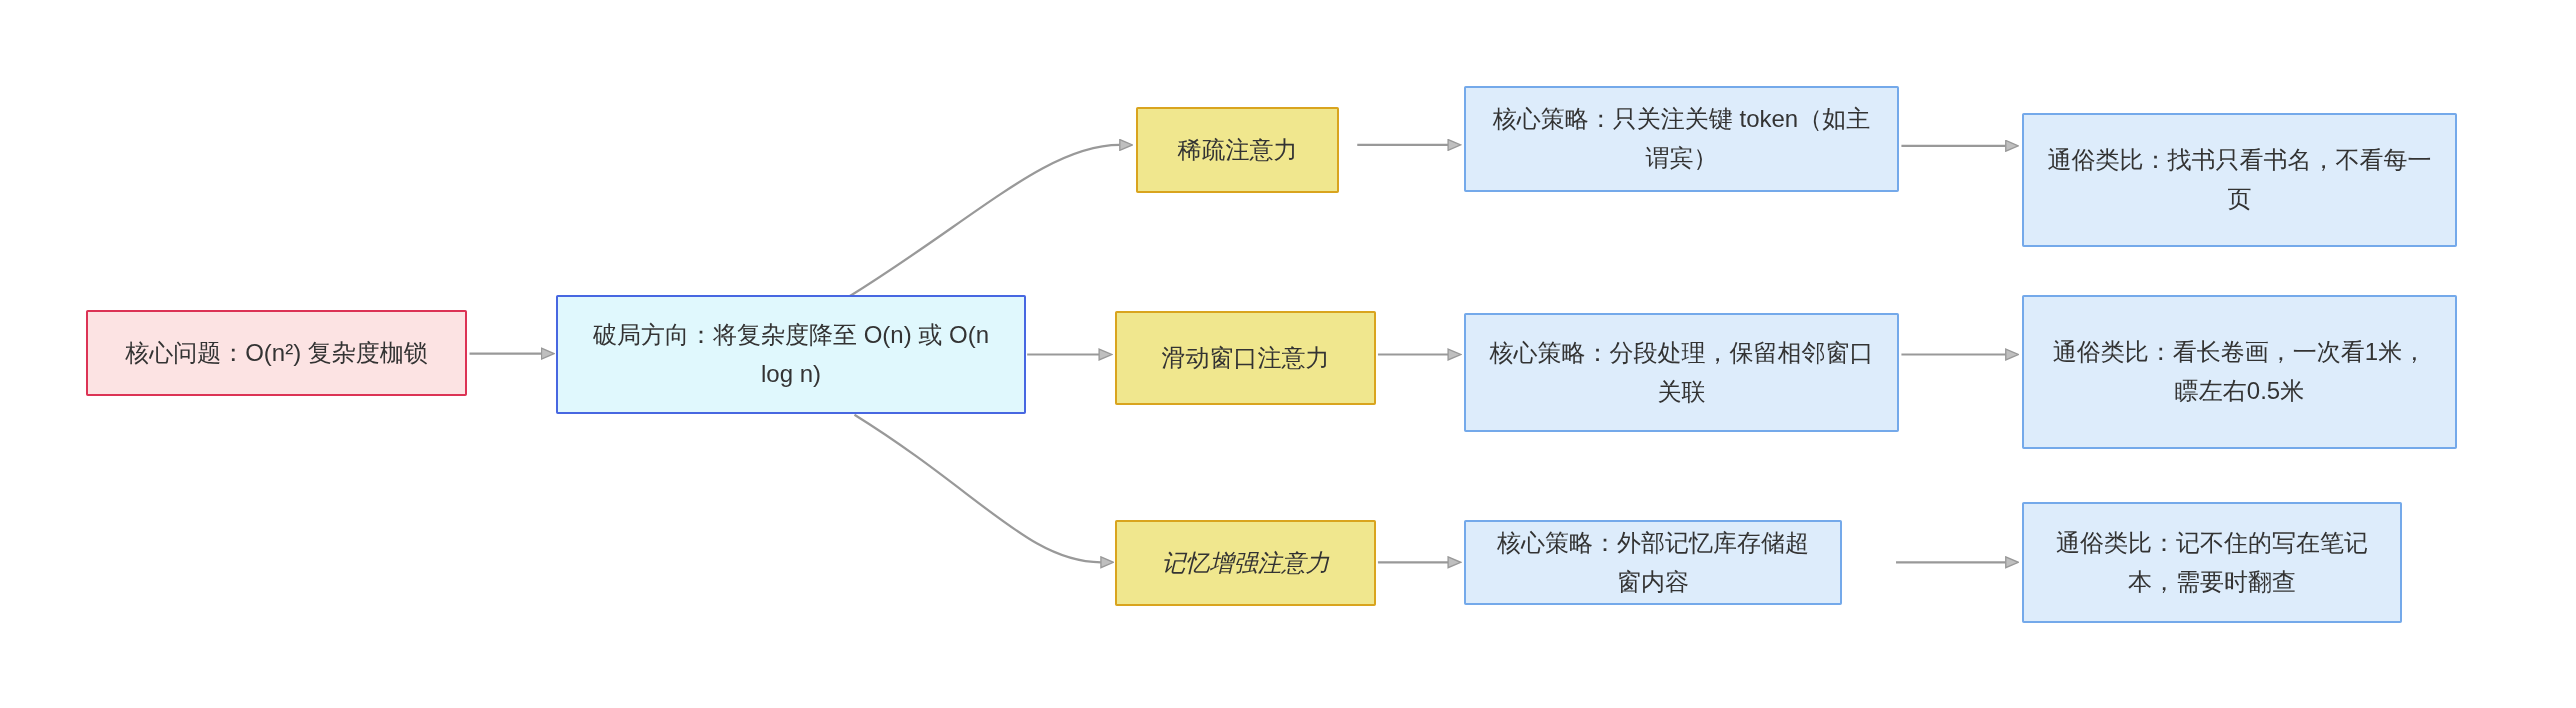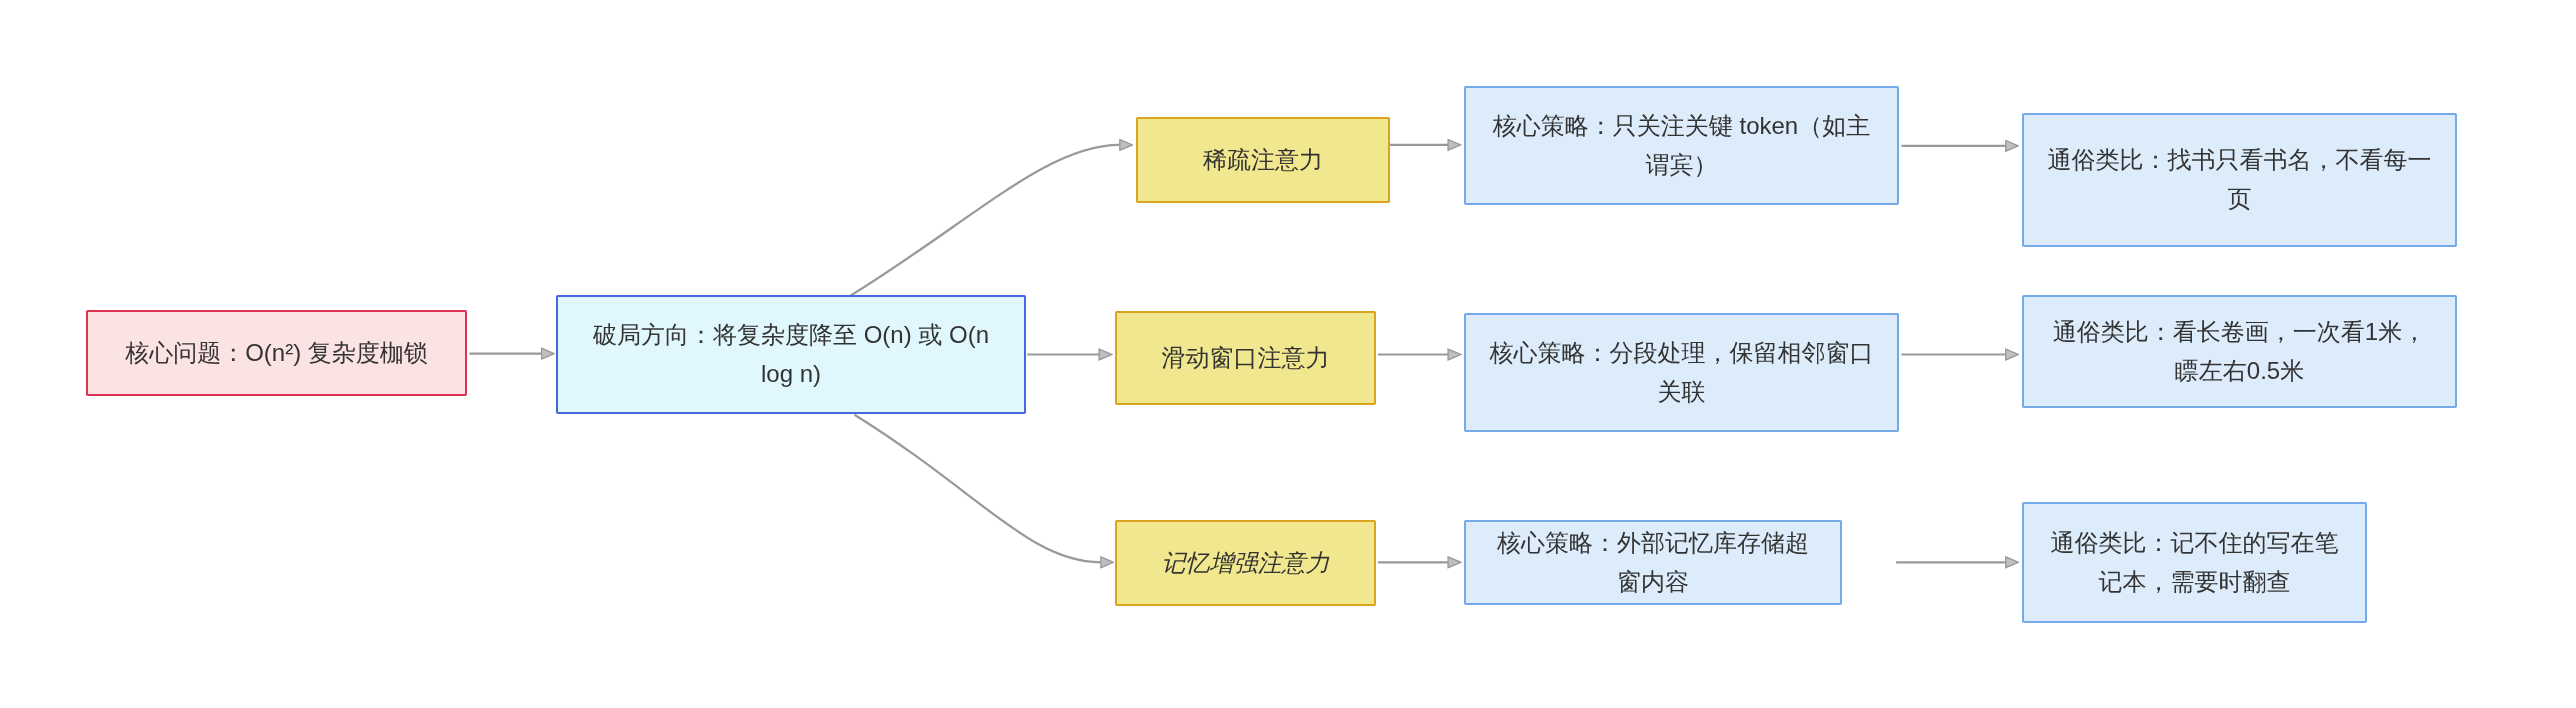--- a/index.html
+++ b/index.html
@@ -44,44 +44,44 @@
   </svg>
 
   <div class="node node-problem" style="left:86px;top:310px;width:381px;height:86px;">
     <span>核心问题：O(n²) 复杂度枷锁</span>
   </div>
 
   <div class="node node-direction" style="left:556px;top:295px;width:470px;height:119px;justify-content:flex-end;">
     <span>破局方向：将复杂度降至 O(n) 或 O(n log n)</span>
   </div>
 
-  <div class="node node-approach" style="left:1136px;top:117px;width:254px;height:86px;">
+  <div class="node node-approach" style="left:1136px;top:107px;width:203px;height:86px;">
     <span>稀疏注意力</span>
   </div>
-  <div class="node node-info" style="left:1464px;top:86px;width:435px;height:119px;">
+  <div class="node node-info" style="left:1464px;top:86px;width:435px;height:106px;">
     <span>核心策略：只关注关键 token（如主谓宾）</span>
   </div>
   <div class="node node-info" style="left:2022px;top:86px;width:435px;height:134px;margin-top:27px;">
     <span>通俗类比：找书只看书名，不看每一页</span>
   </div>
 
   <div class="node node-approach" style="left:1115px;top:311px;width:261px;height:94px;">
     <span>滑动窗口注意力</span>
   </div>
   <div class="node node-info" style="left:1464px;top:295px;width:435px;height:119px;margin-top:18px;">
     <span>核心策略：分段处理，保留相邻窗口关联</span>
   </div>
-  <div class="node node-info" style="left:2022px;top:295px;width:435px;height:113px;">
+  <div class="node node-info" style="left:2022px;top:295px;width:435px;height:154px;">
     <span>通俗类比：看长卷画，一次看1米，瞟左右0.5米</span>
   </div>
 
   <div class="node node-approach" style="left:1115px;top:520px;width:261px;height:86px;font-style:italic;">
     <span>记忆增强注意力</span>
   </div>
   <div class="node node-info" style="left:1464px;top:520px;width:378px;height:85px;">
     <span>核心策略：外部记忆库存储超窗内容</span>
   </div>
-  <div class="node node-info" style="left:2022px;top:502px;width:345px;height:121px;">
+  <div class="node node-info" style="left:2022px;top:502px;width:380px;height:121px;">
     <span>通俗类比：记不住的写在笔记本，需要时翻查</span>
   </div>
 
 </div>
 
 
 </body></html>

